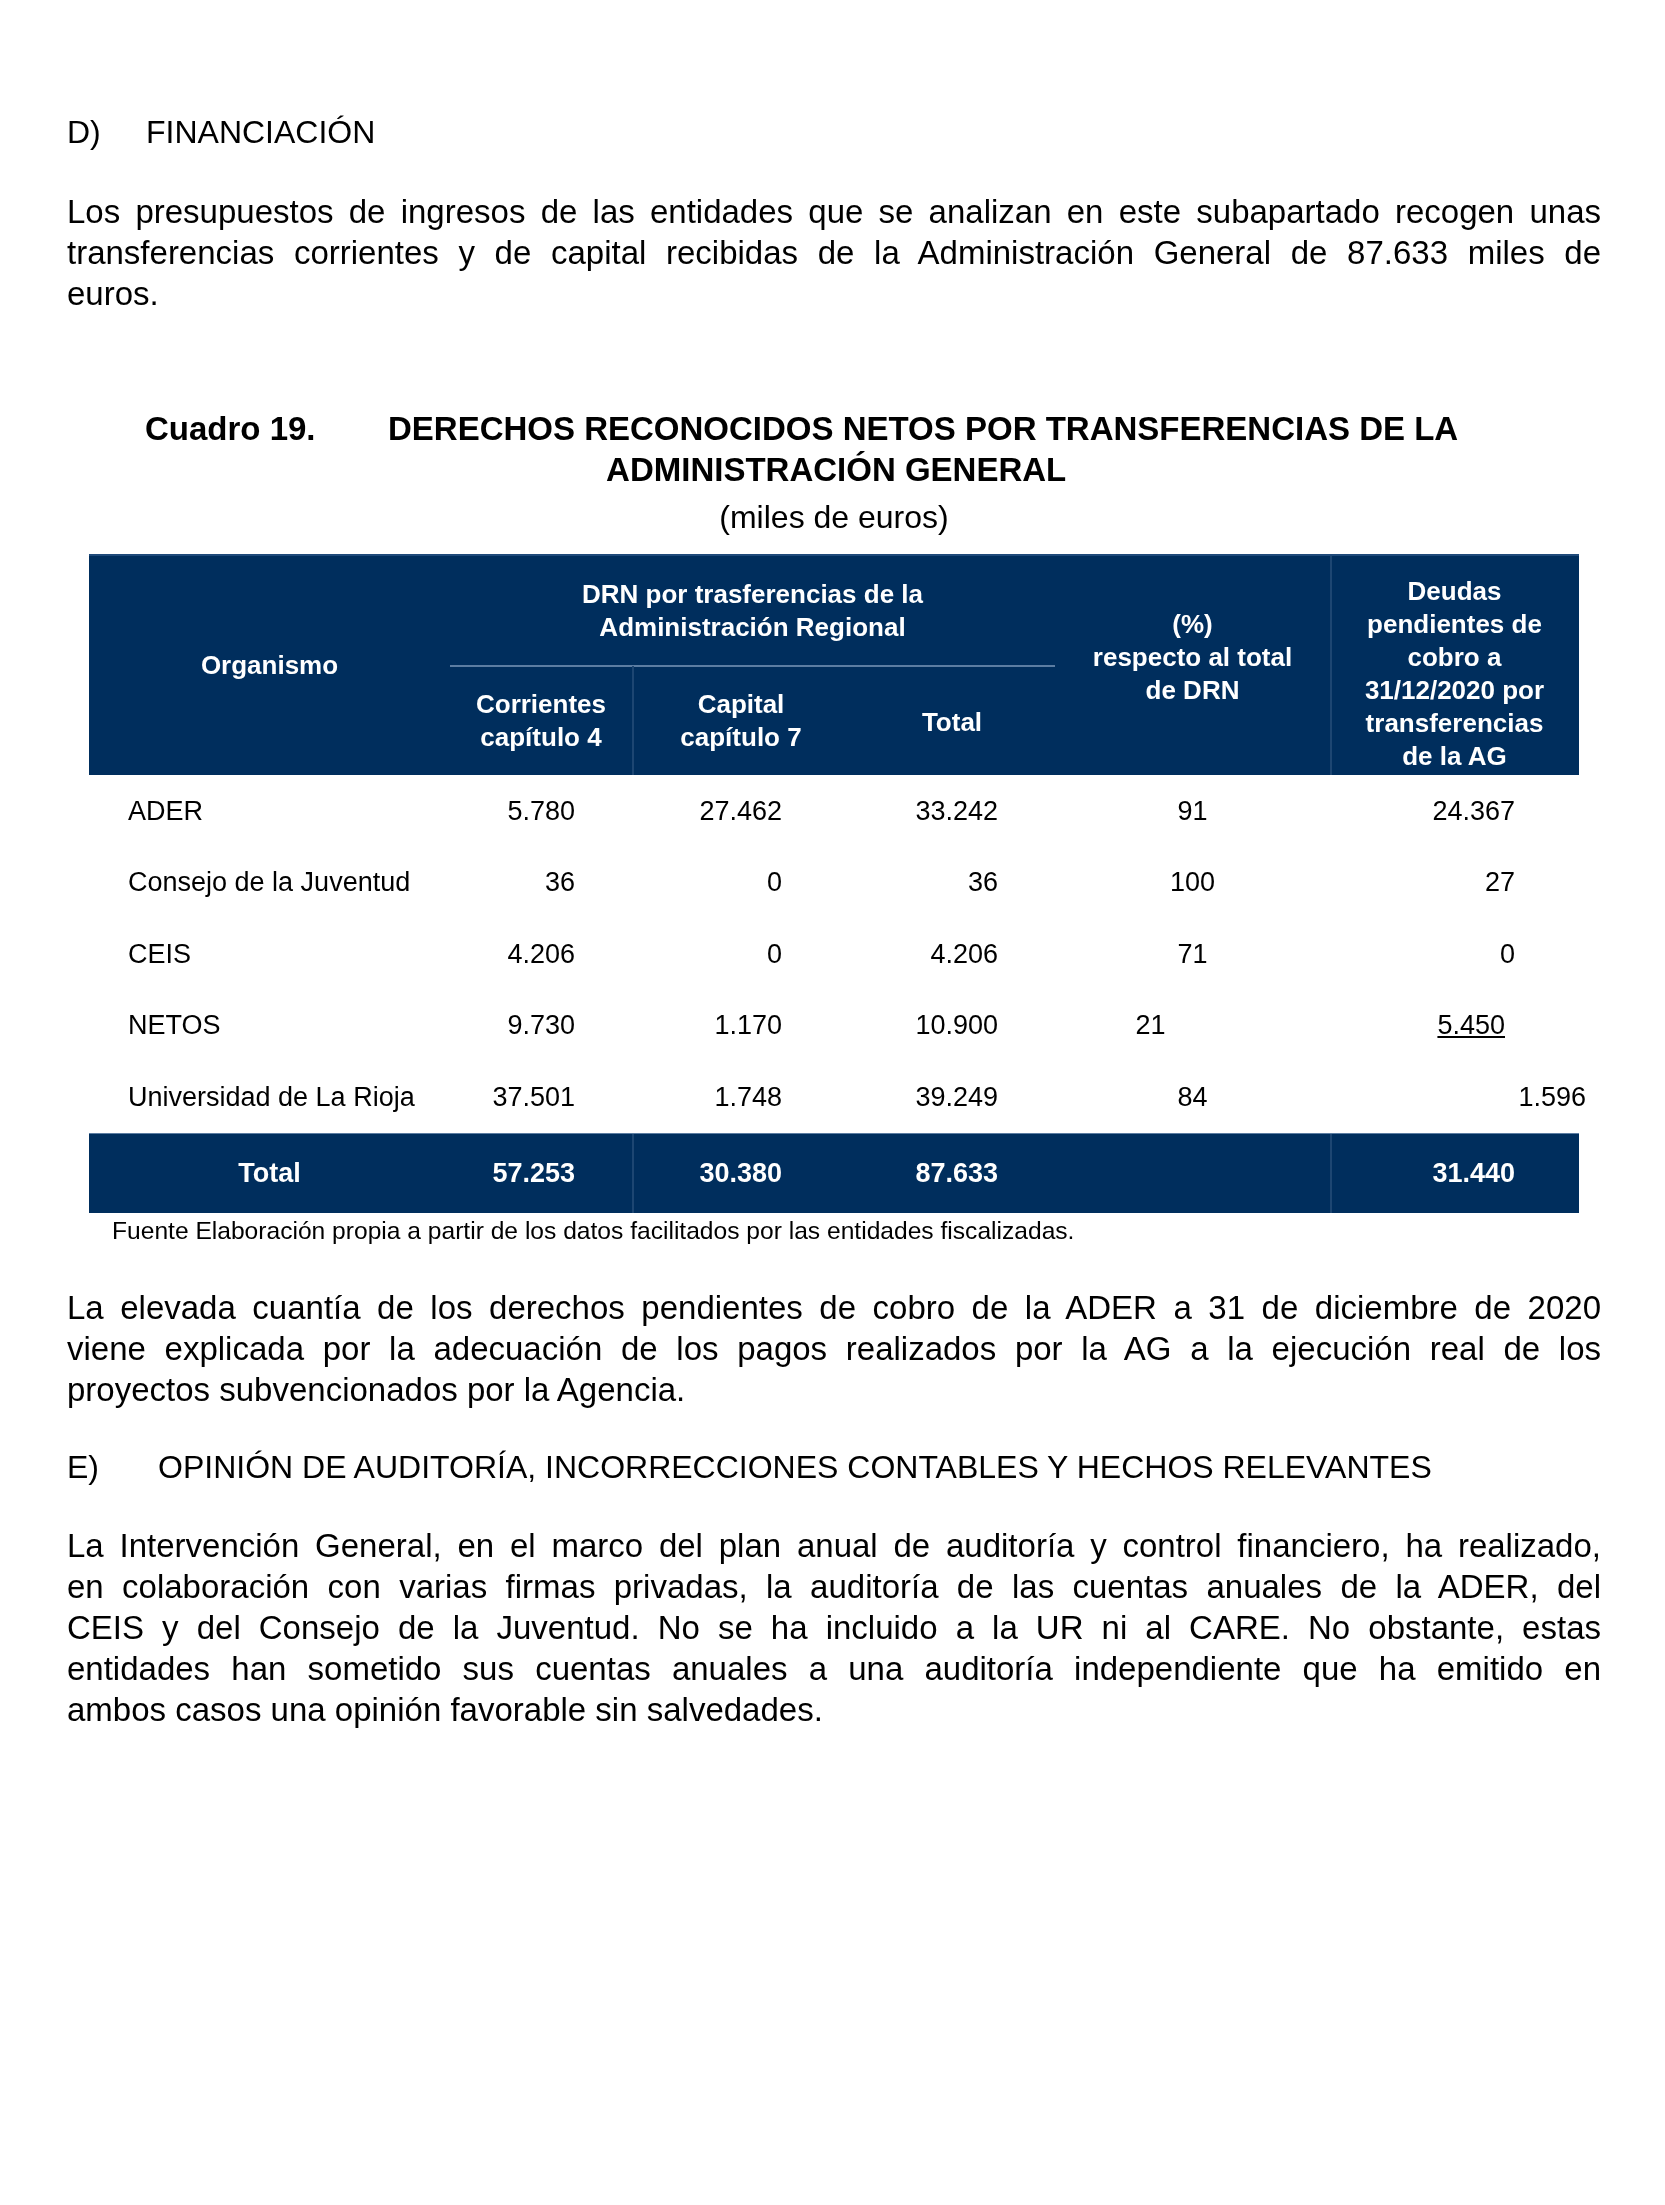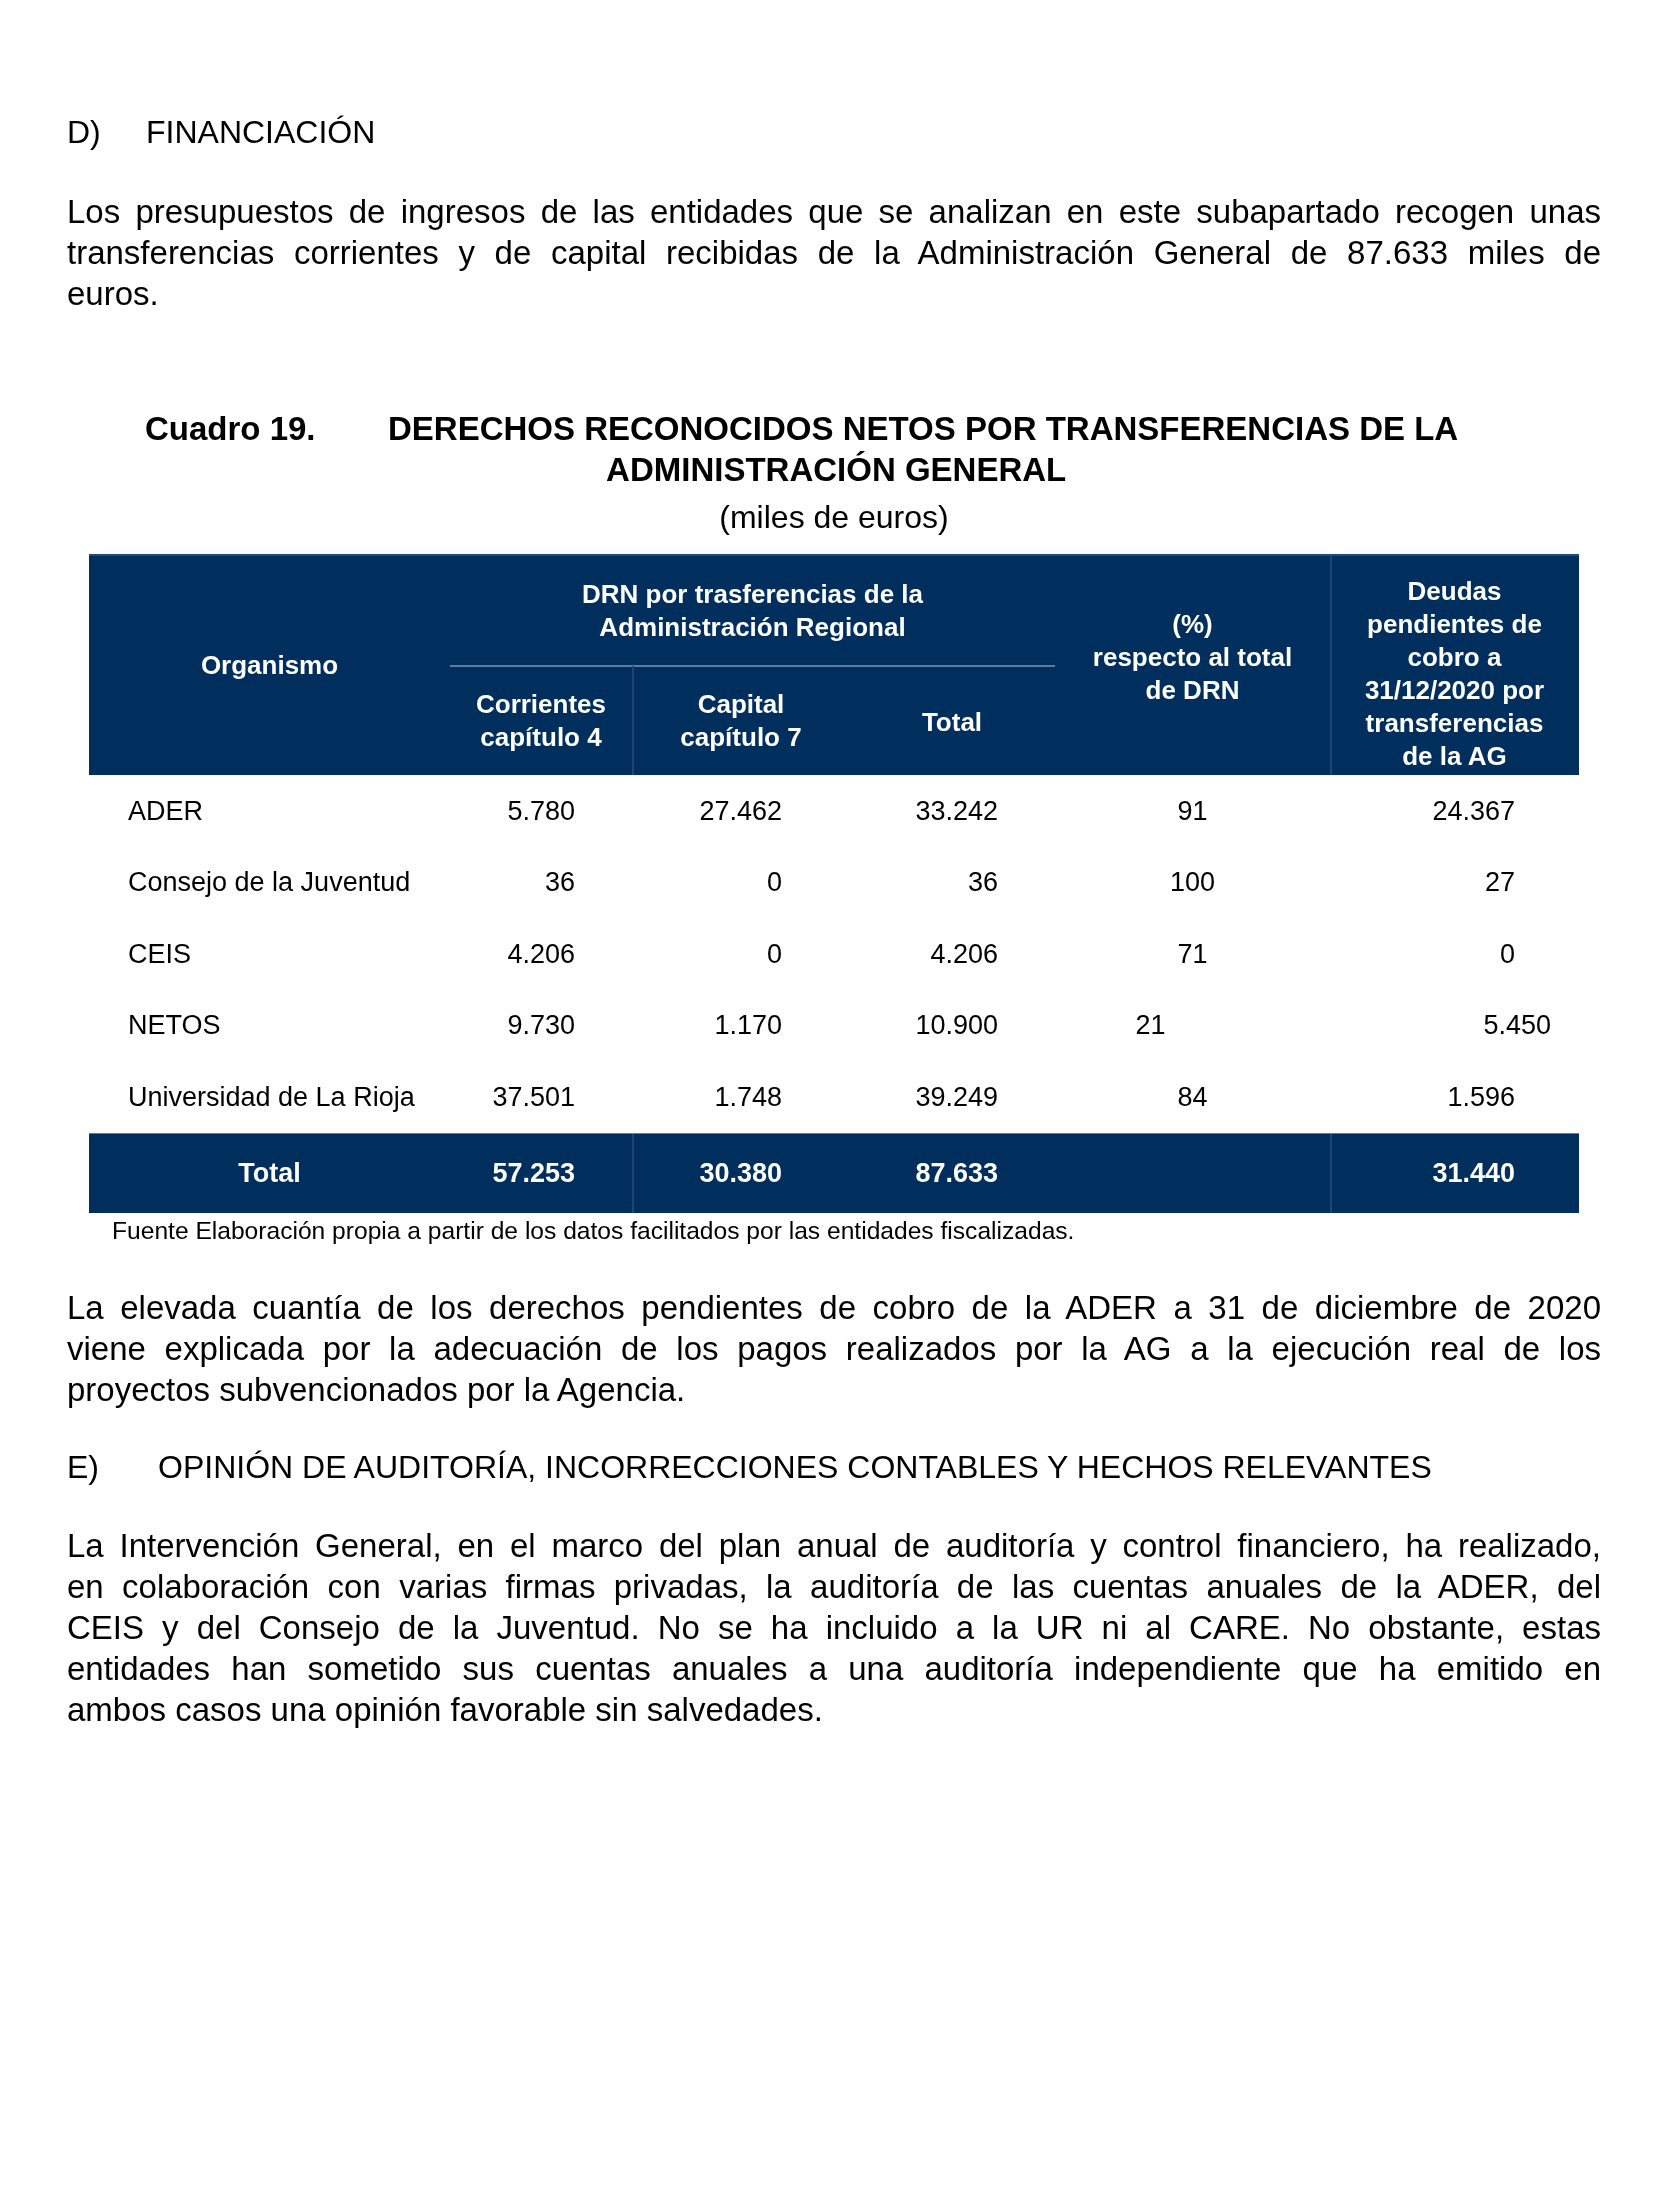--- a/index.html
+++ b/index.html
@@ -121,29 +121,29 @@
     <div class="cell r" style="left:760px; width:149px;">4.206</div>
     <div class="cell c" style="left:966px; width:275px;">71</div>
     <div class="cell r" style="left:1242px; width:184px;">0</div>
   </div>
   <div class="row" style="top:436px;">
     <div class="cell" style="left:39px;">NETOS</div>
     <div class="cell r" style="left:361px; width:125px;">9.730</div>
     <div class="cell r" style="left:544px; width:149px;">1.170</div>
     <div class="cell r" style="left:760px; width:149px;">10.900</div>
     <div class="cell c" style="left:924px; width:275px;">21</div>
-    <div class="cell r" style="left:1278px; width:184px;">5.450</div>
+    <div class="cell r" style="left:1232px; width:184px;text-decoration:underline;">5.450</div>
   </div>
   <div class="row" style="top:508px;">
     <div class="cell" style="left:39px;">Universidad de La Rioja</div>
     <div class="cell r" style="left:361px; width:125px;">37.501</div>
     <div class="cell r" style="left:544px; width:149px;">1.748</div>
     <div class="cell r" style="left:760px; width:149px;">39.249</div>
     <div class="cell c" style="left:966px; width:275px;">84</div>
-    <div class="cell r" style="left:1242px; width:184px;">1.596</div>
+    <div class="cell r" style="left:1313px; width:184px;">1.596</div>
   </div>
 
   <div class="total">
     <div class="cell c" style="left:0; width:361px;">Total</div>
     <div class="cell r" style="left:361px; width:125px;">57.253</div>
     <div class="vline" style="left:543px; top:0; height:79px;"></div>
     <div class="cell r" style="left:544px; width:149px;text-align:right;">30.380</div>
     <div class="cell r" style="left:760px; width:149px;">87.633</div>
     <div class="cell c" style="left:966px; width:275px;"></div>
     <div class="vline" style="left:1241px; top:0; height:79px;"></div>

